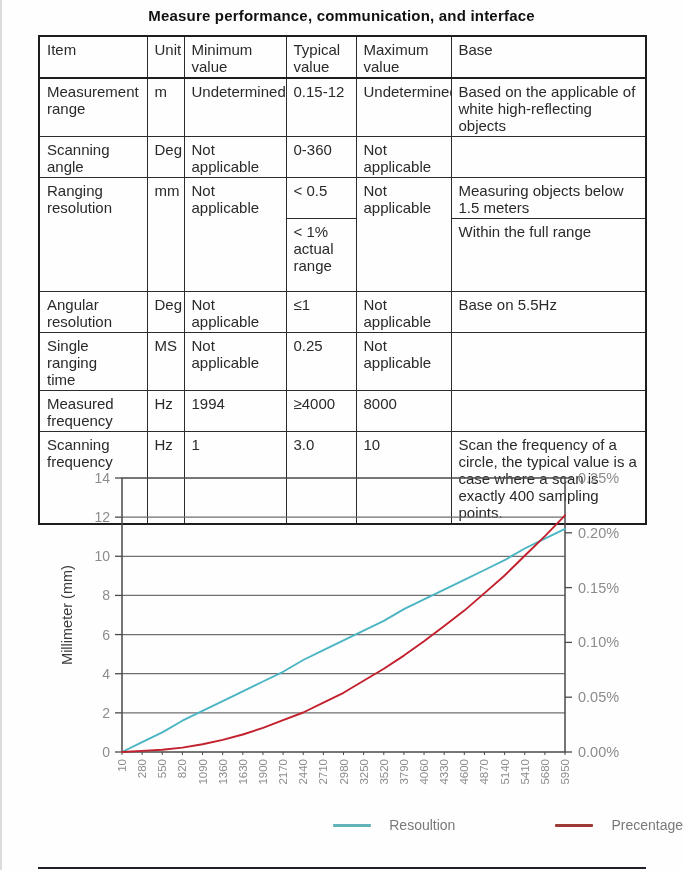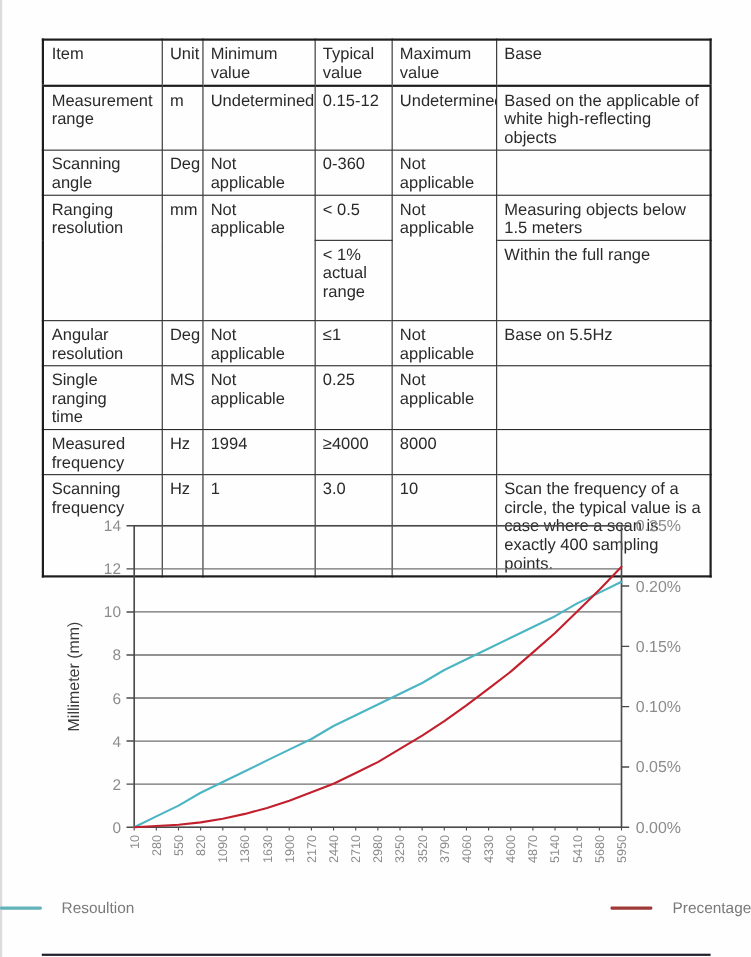--- a/index.html
+++ b/index.html
@@ -55,21 +55,21 @@
   tr.h-scanf  { height: 76px; }
 
   svg.chart { position: absolute; top: 470px; left: 0; }
   svg.chart text.tick-label   { font-family: "Liberation Sans", sans-serif; font-size: 14px; fill: #8c8c8c; }
   svg.chart text.tick-label-r { font-family: "Liberation Sans", sans-serif; font-size: 14.5px; fill: #8c8c8c; }
   svg.chart text.x-label      { font-family: "Liberation Sans", sans-serif; font-size: 11.5px; fill: #8c8c8c; }
   svg.chart text.axis-title   { font-family: "Liberation Sans", sans-serif; font-size: 14.5px; fill: #3a3a3a; }
 
   .legend {
     position: absolute; top: 817px; left: 0; width: 683px;
-    display: flex; justify-content: space-between; align-items: center; gap: 70px;
+    display: flex; justify-content: flex-end; align-items: center; gap: 100px;
   }
   .legend-item { display: flex; align-items: center; gap: 18px; }
   .legend-swatch { display: inline-block; width: 38px; height: 3px; border-radius: 1px; }
   .legend-label { font-size: 14px; color: #7a7a7a; }
 
   .caption {
     position: absolute; top: 843px; left: 0; width: 683px;
     text-align: center;
     font-size: 13.5px; font-weight: bold; color: #151521;
   }
@@ -77,20 +77,21 @@
     position: absolute; top: 867px; left: 38px; width: 608px; height: 2px;
     background: #20202c;
   }
 </style>
 </head>
 <body>
 
 <div class="page">
   <div class="page-left-edge"></div>
 
+  <h1 class="title">Measure performance, communication, and interface</h1>
 
   <table class="spec-table">
     <colgroup>
       <col style="width:108px">
         <col style="width:37px">
         <col style="width:102px">
       <col style="width:70px">
         <col style="width:95px">
         <col style="width:195px">
     </colgroup>

